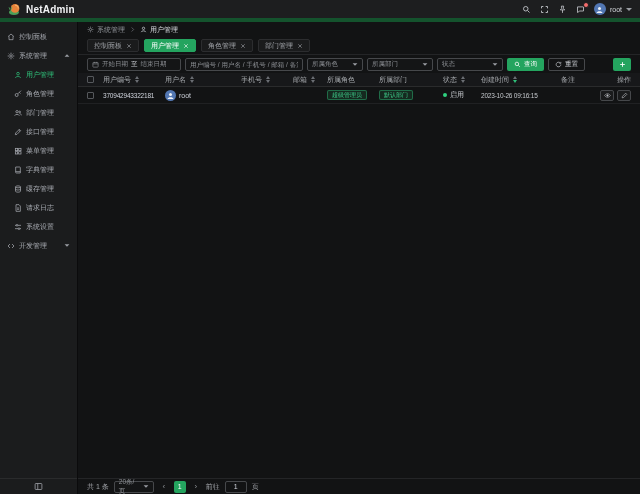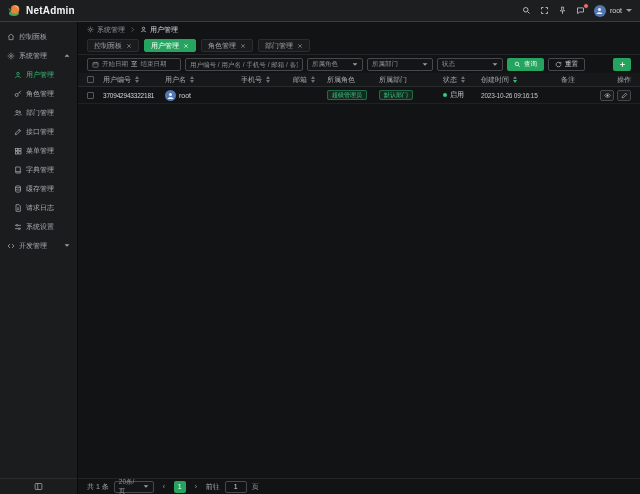--- a/index.html
+++ b/index.html
@@ -1,21 +1,21 @@
 <!DOCTYPE html>
 <html><head>
 <meta charset="utf-8">
 <style>
   * { box-sizing: border-box; margin: 0; padding: 0; }
   html,body { width:640px; height:494px; overflow:hidden; }
   body { font-family:"Liberation Sans","DejaVu Sans",sans-serif; background:#0f1011; color:#cfd3dc; }
   .app { width:640px; height:494px; display:flex; flex-direction:column; background:#141516; }
 
   
-  .topbar { flex:0 0 22px; background:#1d1e1f; border-bottom:1px solid #14532d; display:flex; align-items:center; padding:0 8px; }
+  .topbar { flex:0 0 22px; background:#1d1e1f; border-bottom:4px solid #14532d; display:flex; align-items:center; padding:0 8px; }
   .logo { width:13px; height:13px; margin-right:5px; }
   .apptitle { font-size:10px; font-weight:bold; color:#f2f3f5; letter-spacing:.2px; }
   .top-right { margin-left:auto; display:flex; align-items:center; gap:9px; }
   .tico { width:9px; height:9px; color:#c3c6cb; cursor:pointer; position:relative; display:flex; }
   .tico svg { width:9px; height:9px; }
   .msgwrap { position:relative; display:flex; }
   .badge-dot { position:absolute; top:-3px; right:-4px; width:6px; height:6px; border-radius:50%; background:#f56c6c; border:1px solid #1d1e1f; }
   .userbox { display:flex; align-items:center; gap:4px; cursor:pointer; }
   .avatar { width:12px; height:12px; border-radius:50%; background:#5277b3; display:flex; align-items:center; justify-content:center; overflow:hidden; }
   .avatar svg { width:9px; height:9px; color:#eef2f8; }

